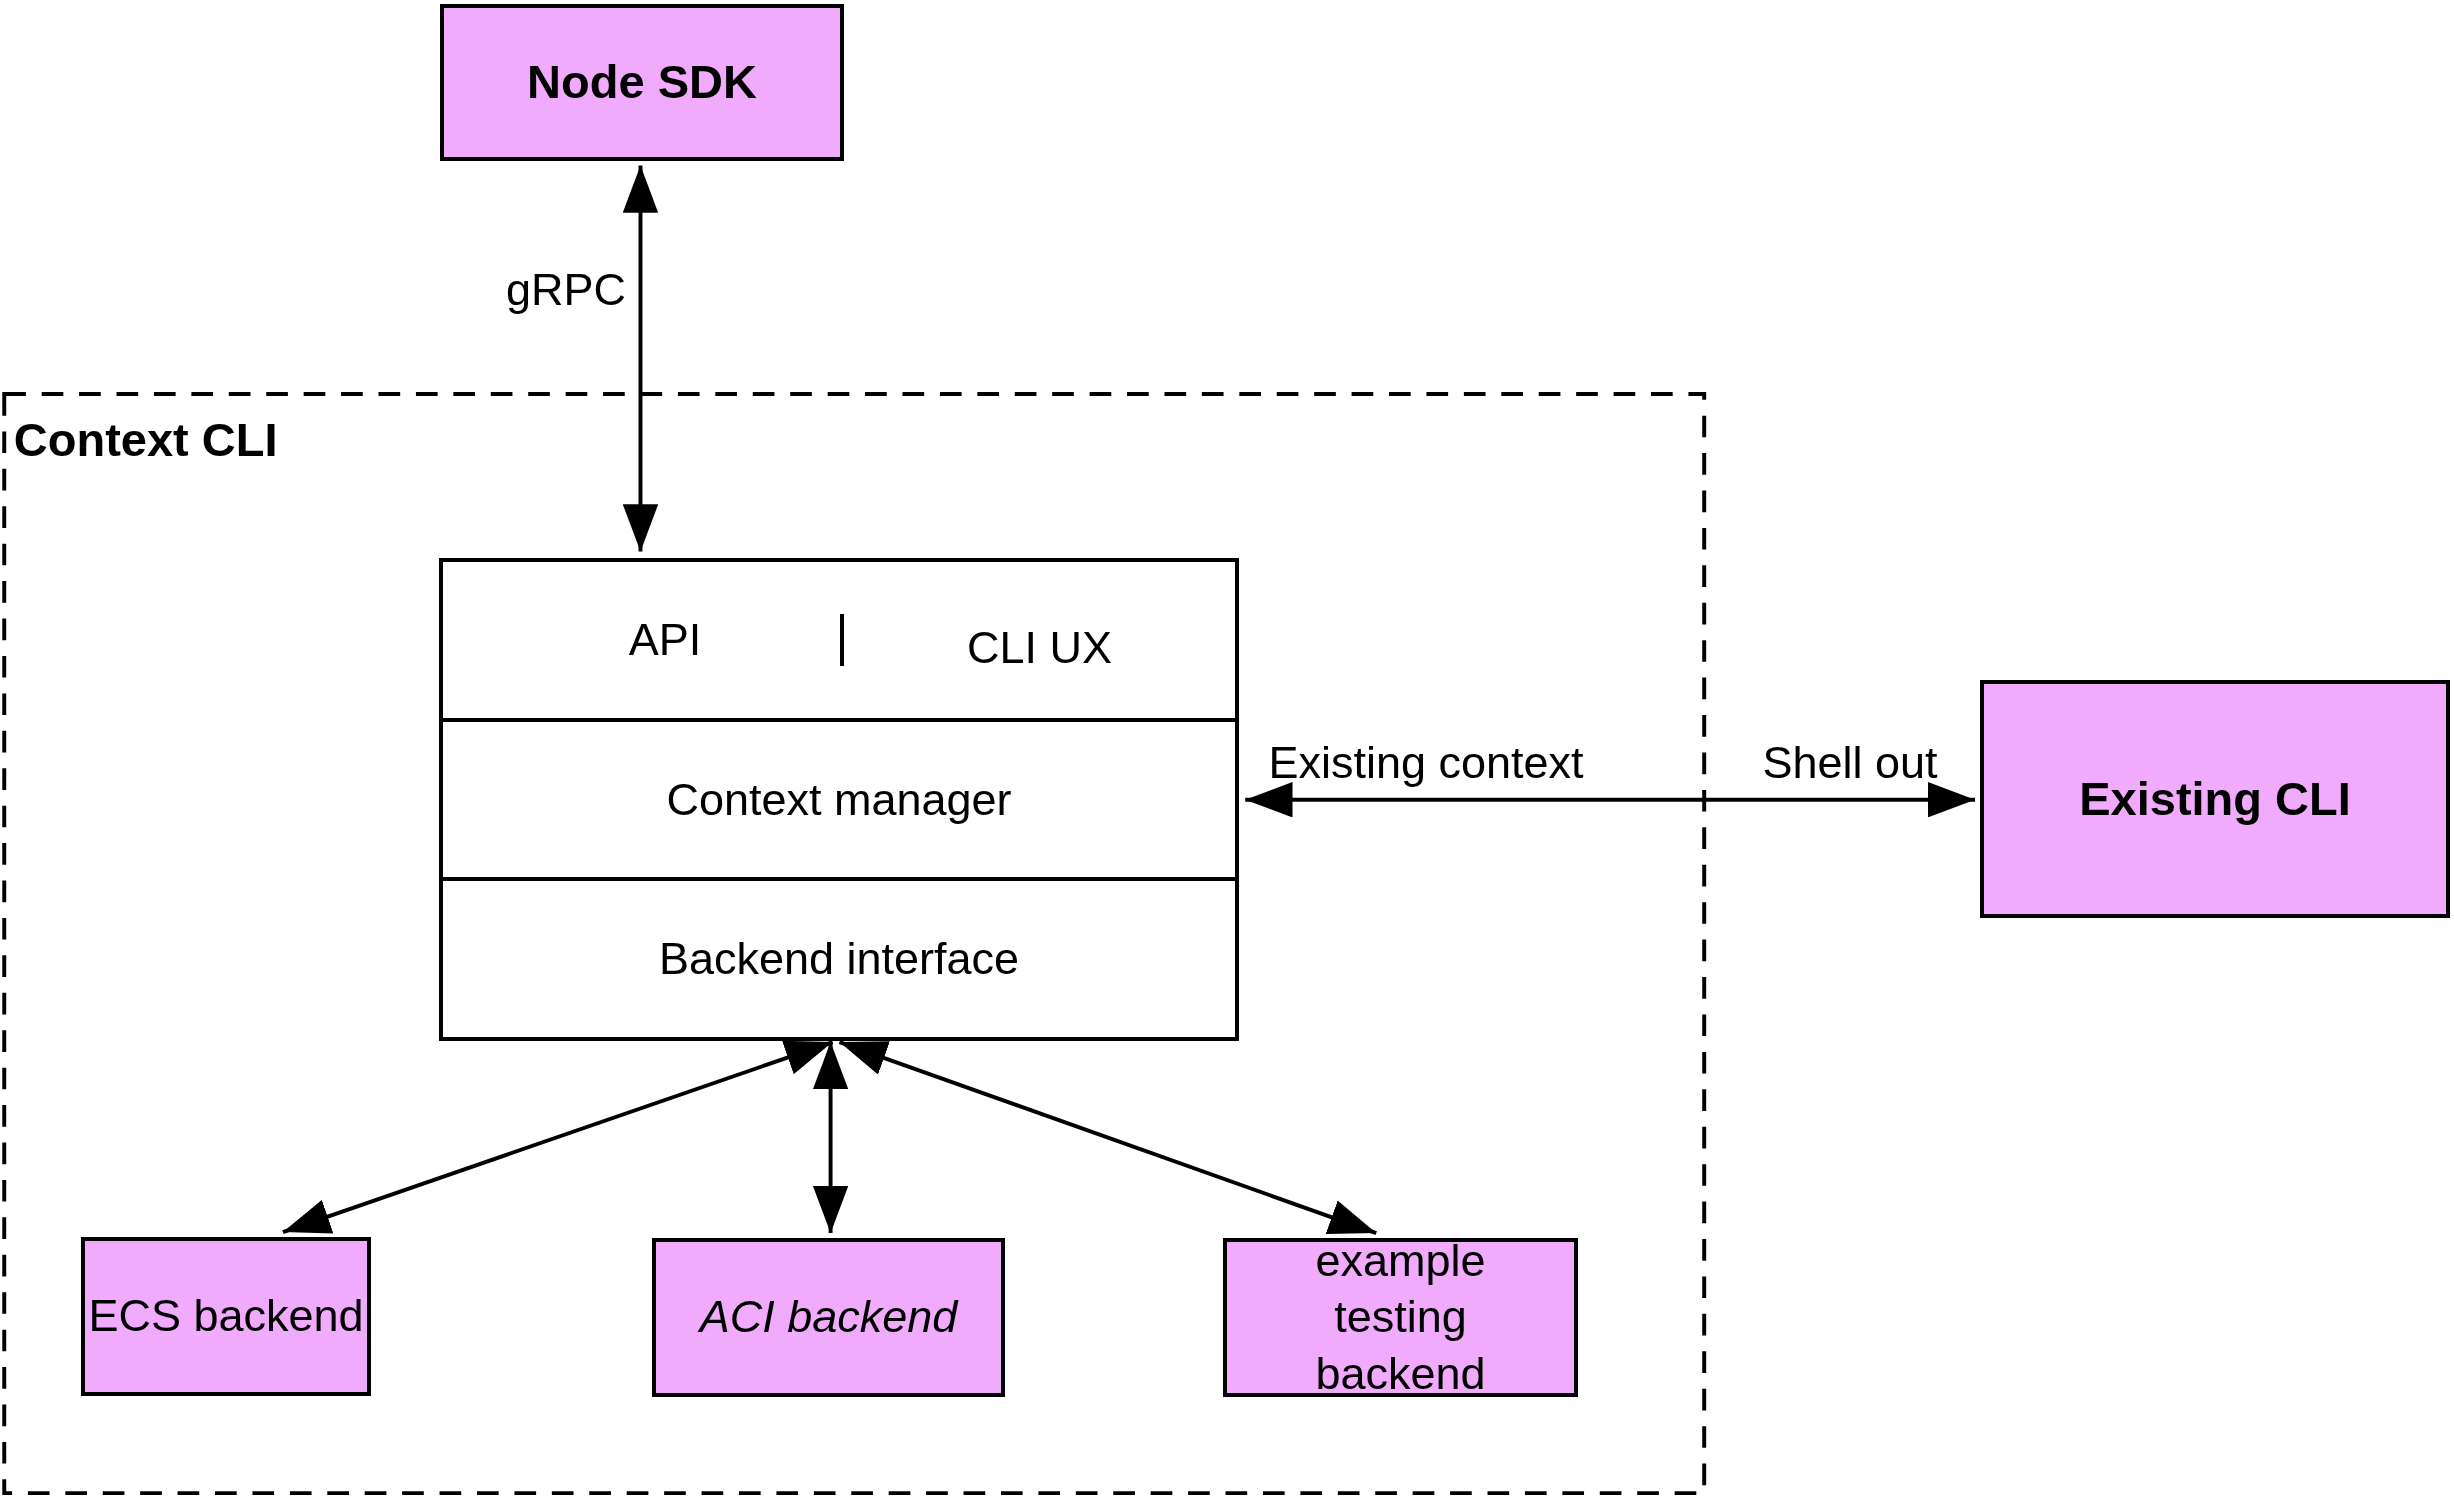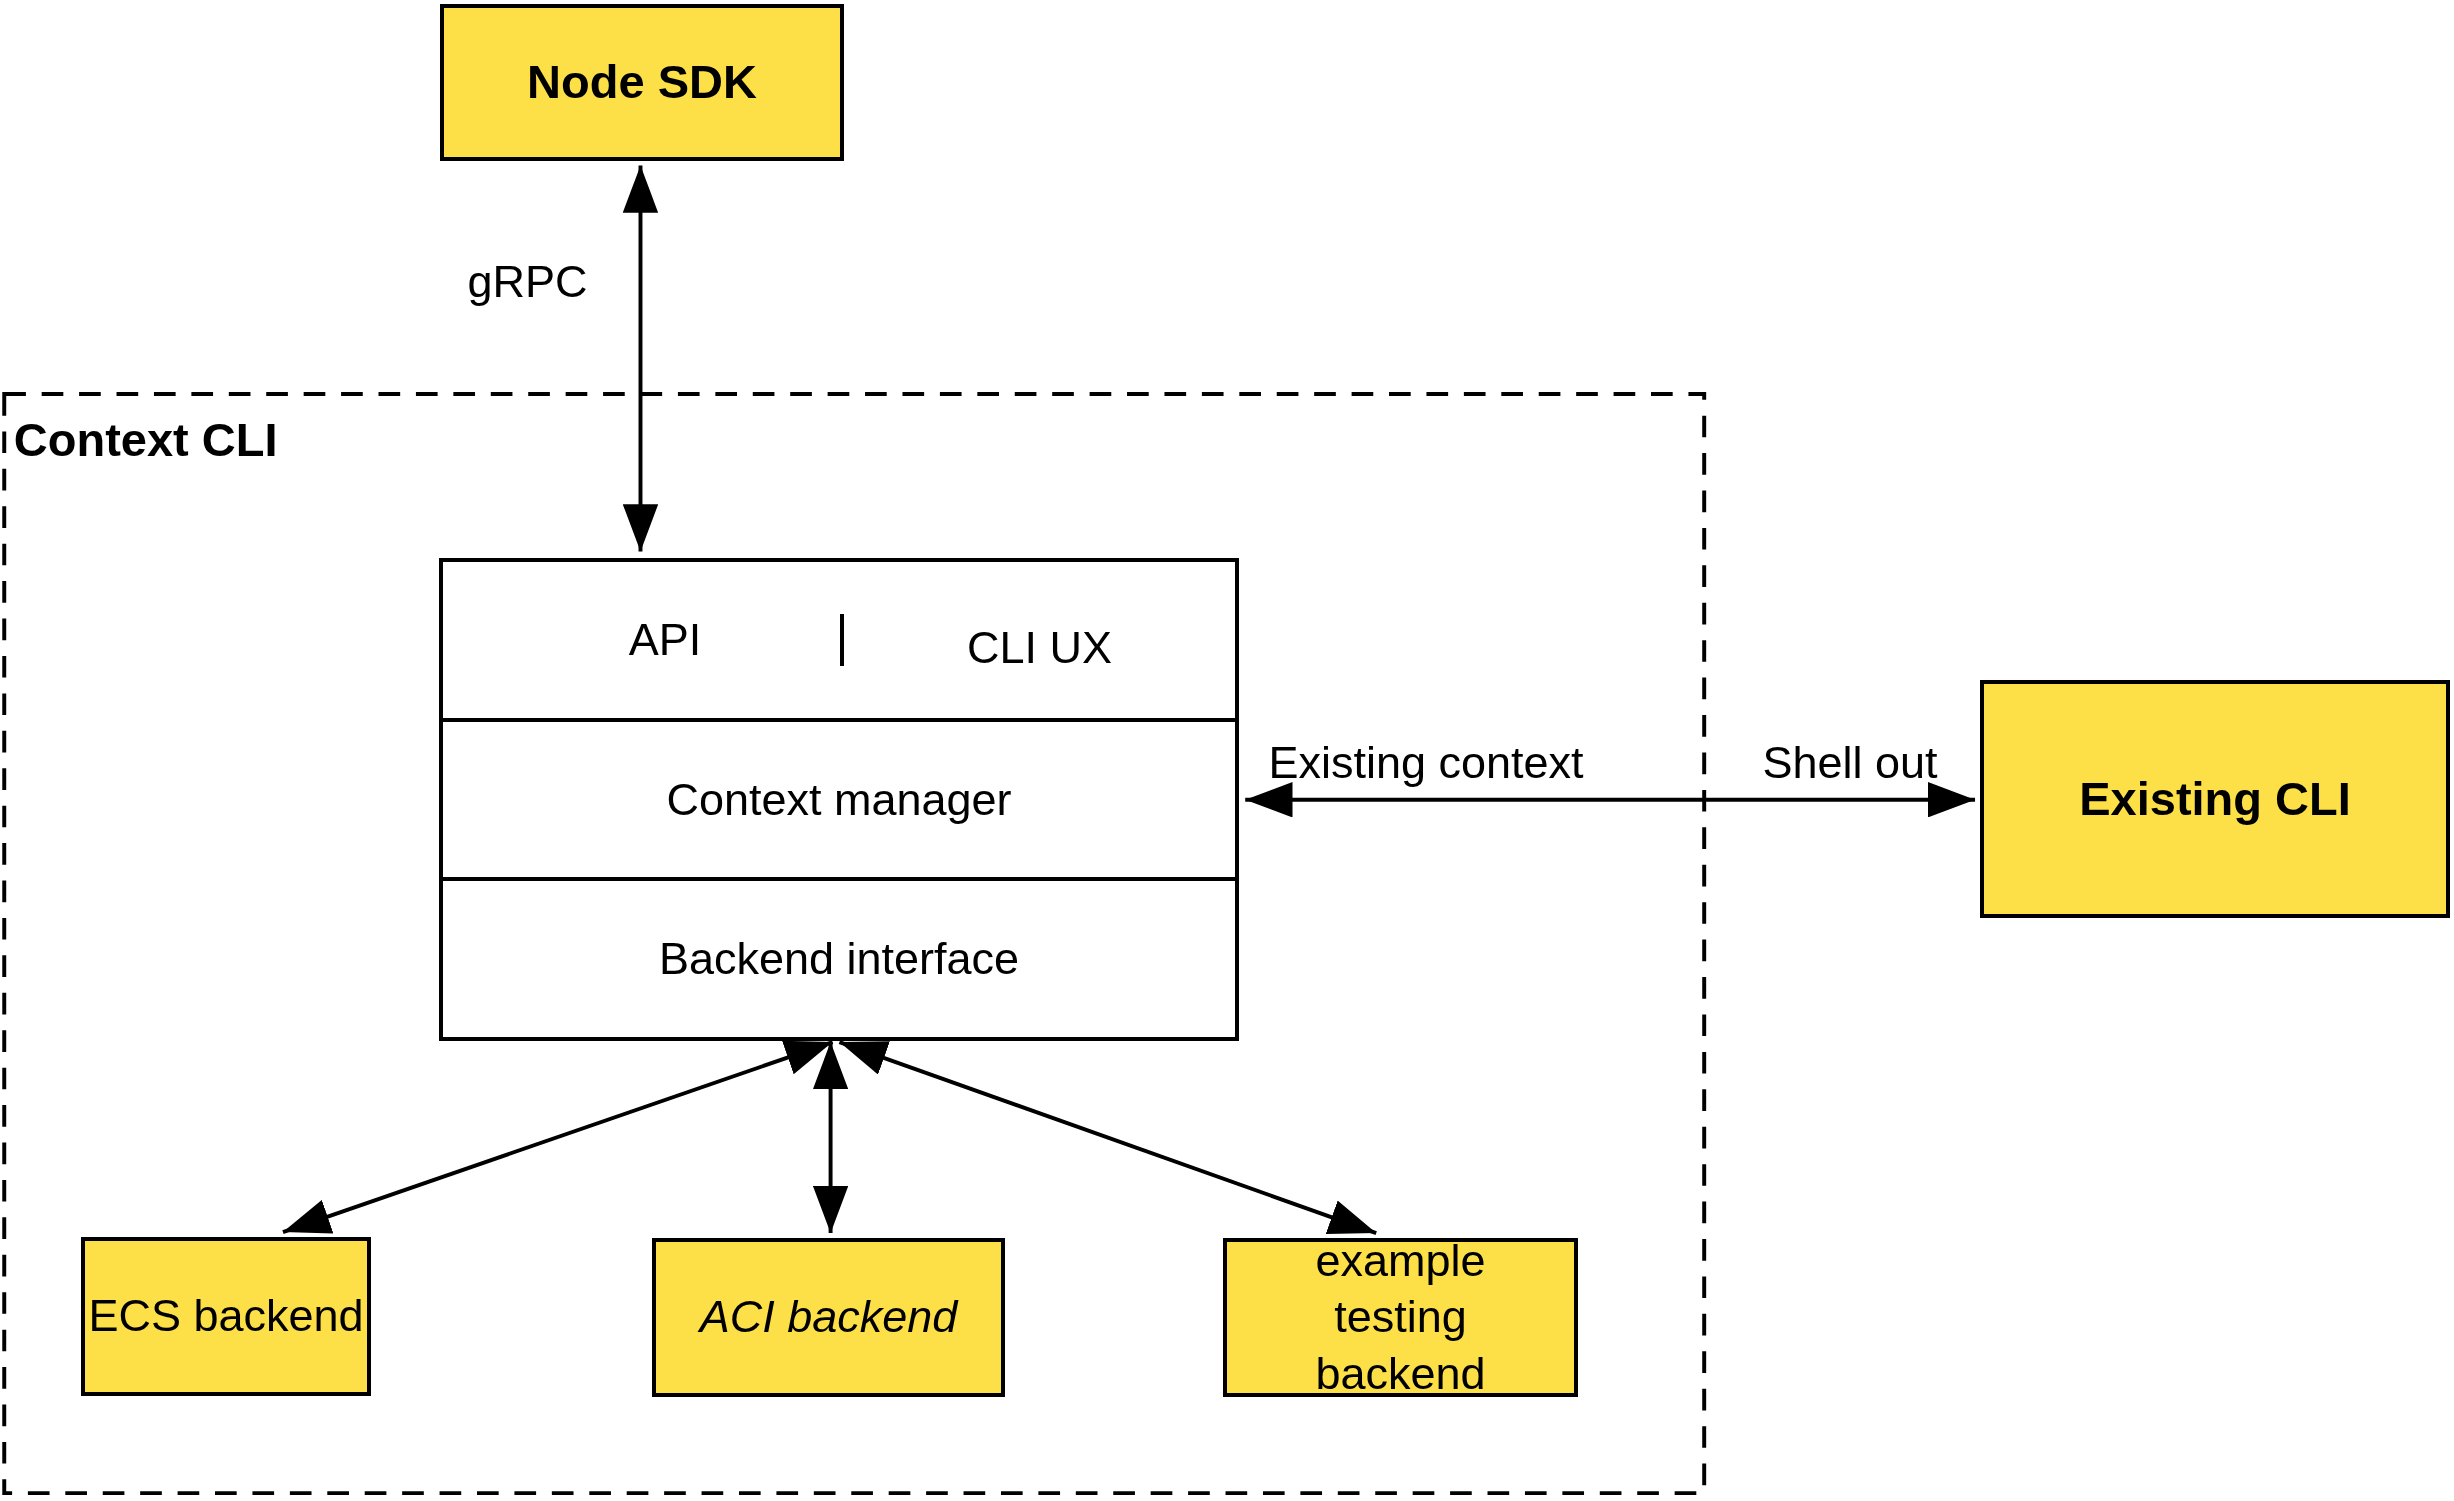--- a/index.html
+++ b/index.html
@@ -20,21 +20,21 @@
     position: absolute;
     left: 0;
     top: 0;
     width: 2455px;
     height: 1501px;
   }
   .box {
     position: absolute;
     box-sizing: border-box;
     border: 4.9px solid var(--stroke, #000000);
-    background: #fde047;
+    background: #f0abfc;
     display: flex;
     align-items: center;
     justify-content: center;
     text-align: center;
     font-size: 45px;
     line-height: 1.25;
   }
   .box.bold { font-weight: bold; font-size: 47px; }
 
   
@@ -68,21 +68,21 @@
   .stack .row-top { border-top: 4.9px solid var(--stroke, #000000); }
   .cell-right-border { border-right: 4.9px solid var(--stroke, #000000); }
 
   .freelabel {
     position: absolute;
     font-size: 45px;
     white-space: nowrap;
   }
   .freelabel.bold { font-weight: bold; font-size: 47px; }
   .center-x { transform: translateX(-50%); }
-  .right-align { text-align: center; }
+  .right-align { text-align: right; margin-top: 8px; }
 </style>
 </head>
 <body>
 
 <div class="canvas">
 
   <svg class="edges" viewBox="0 0 2492 1524" xmlns="http://www.w3.org/2000/svg">
     <defs>
       <marker id="arrowhead" markerUnits="strokeWidth" markerWidth="12" markerHeight="9" refX="12" refY="4.5" orient="auto-start-reverse">
         <path d="M0,0 L12,4.5 L0,9 Z" fill="#000000"></path>

